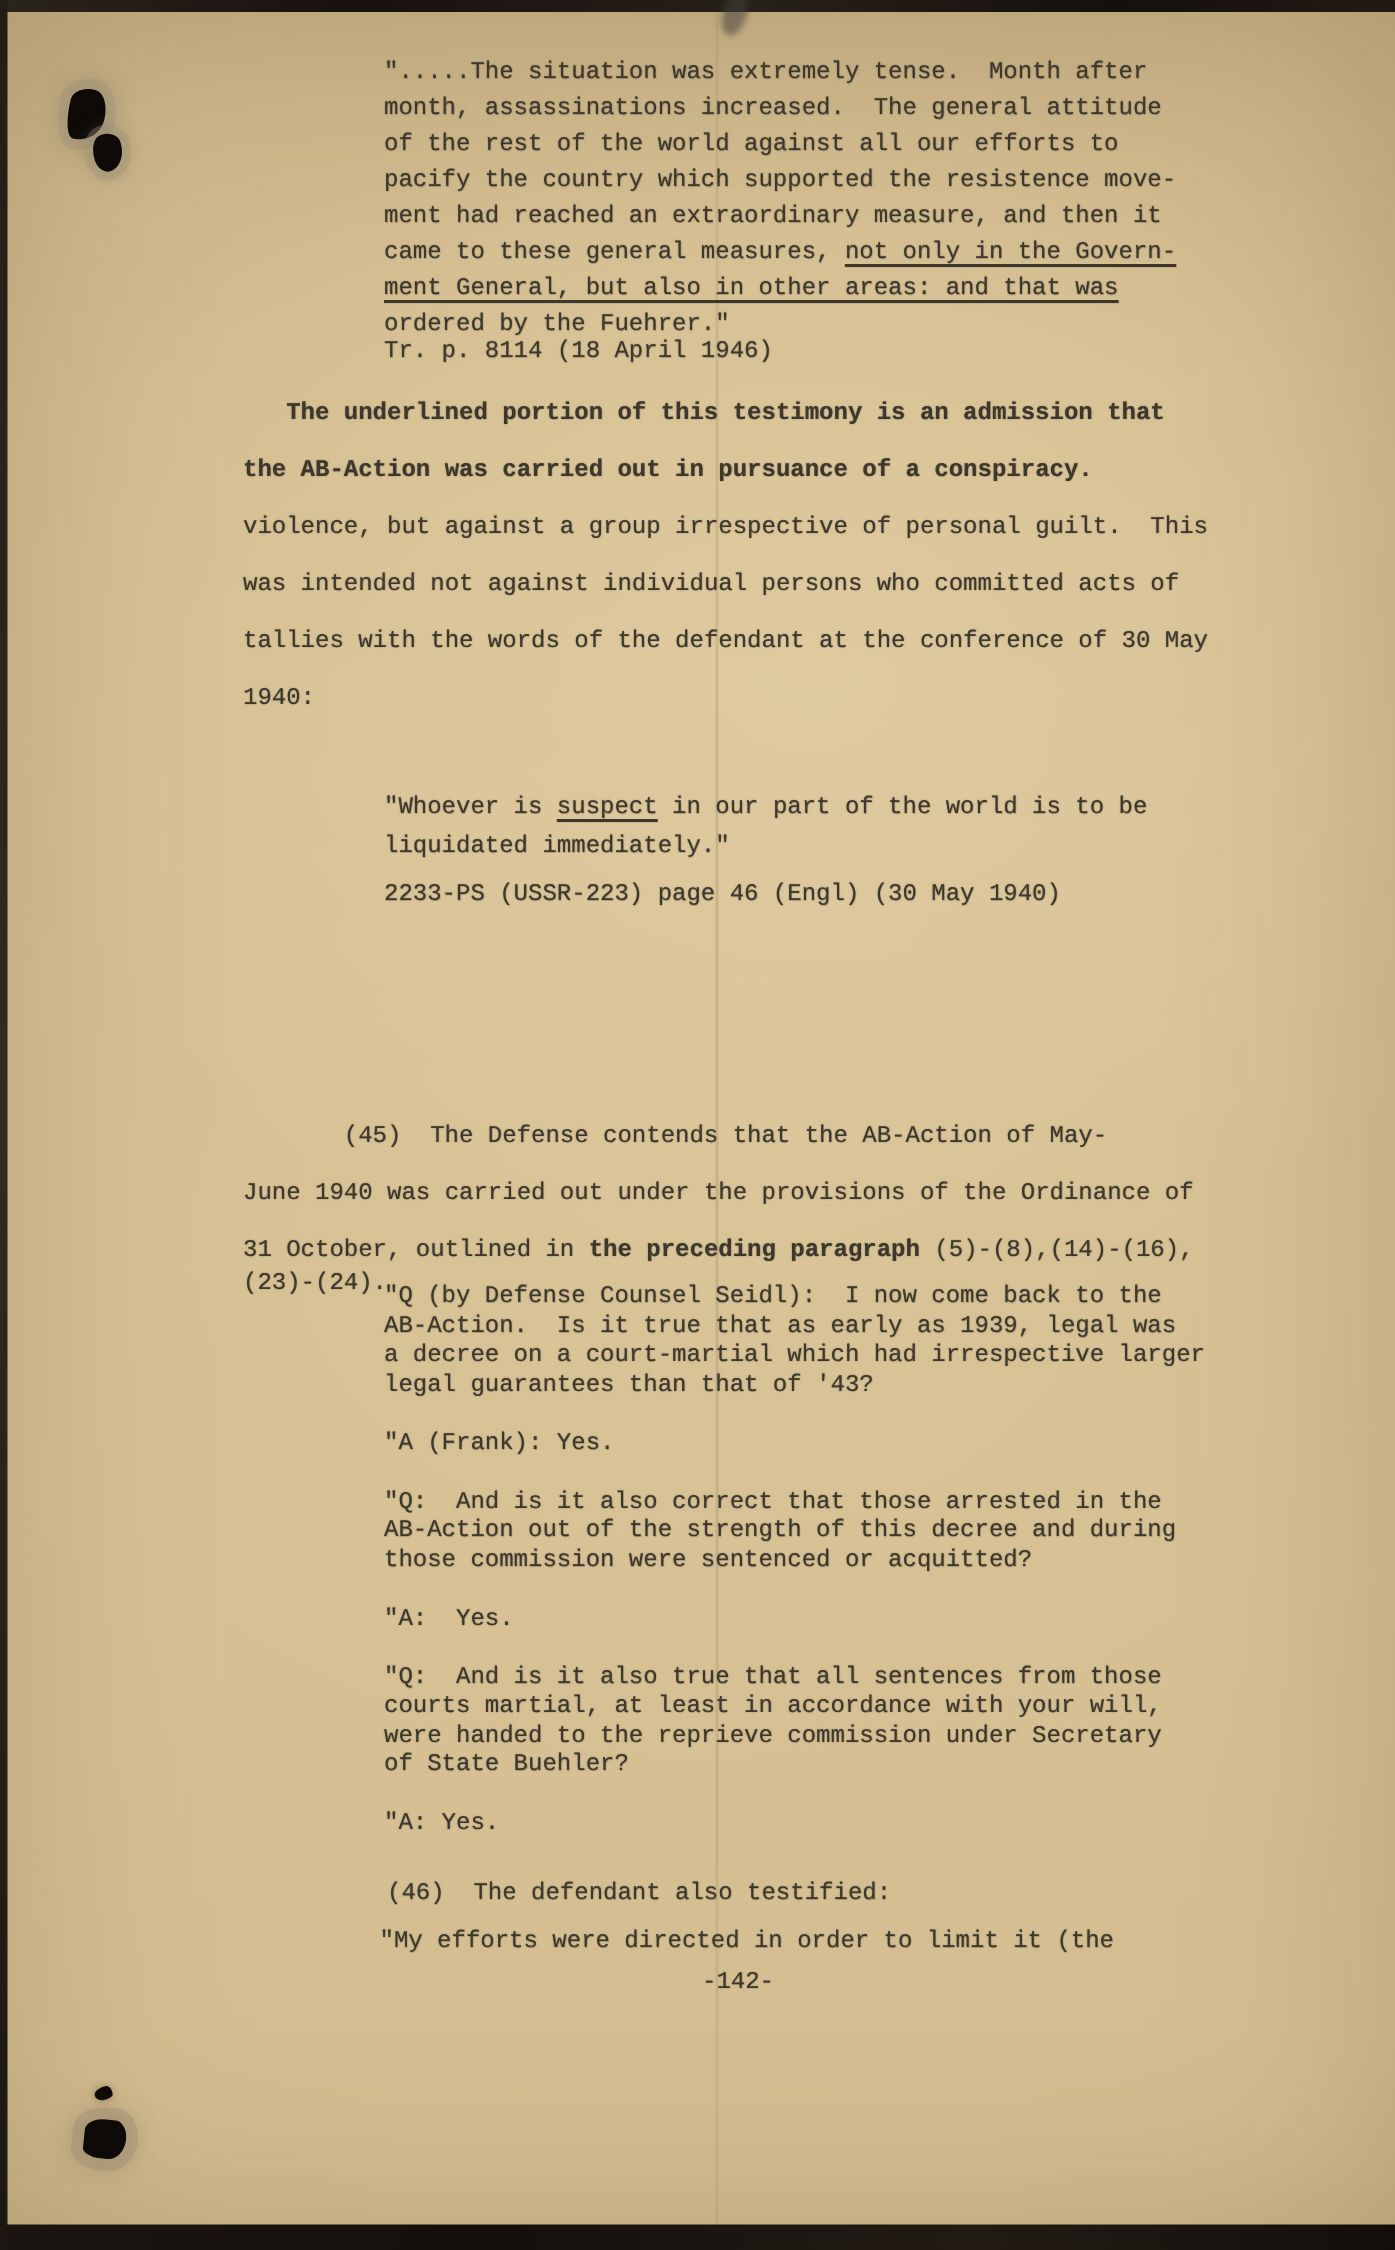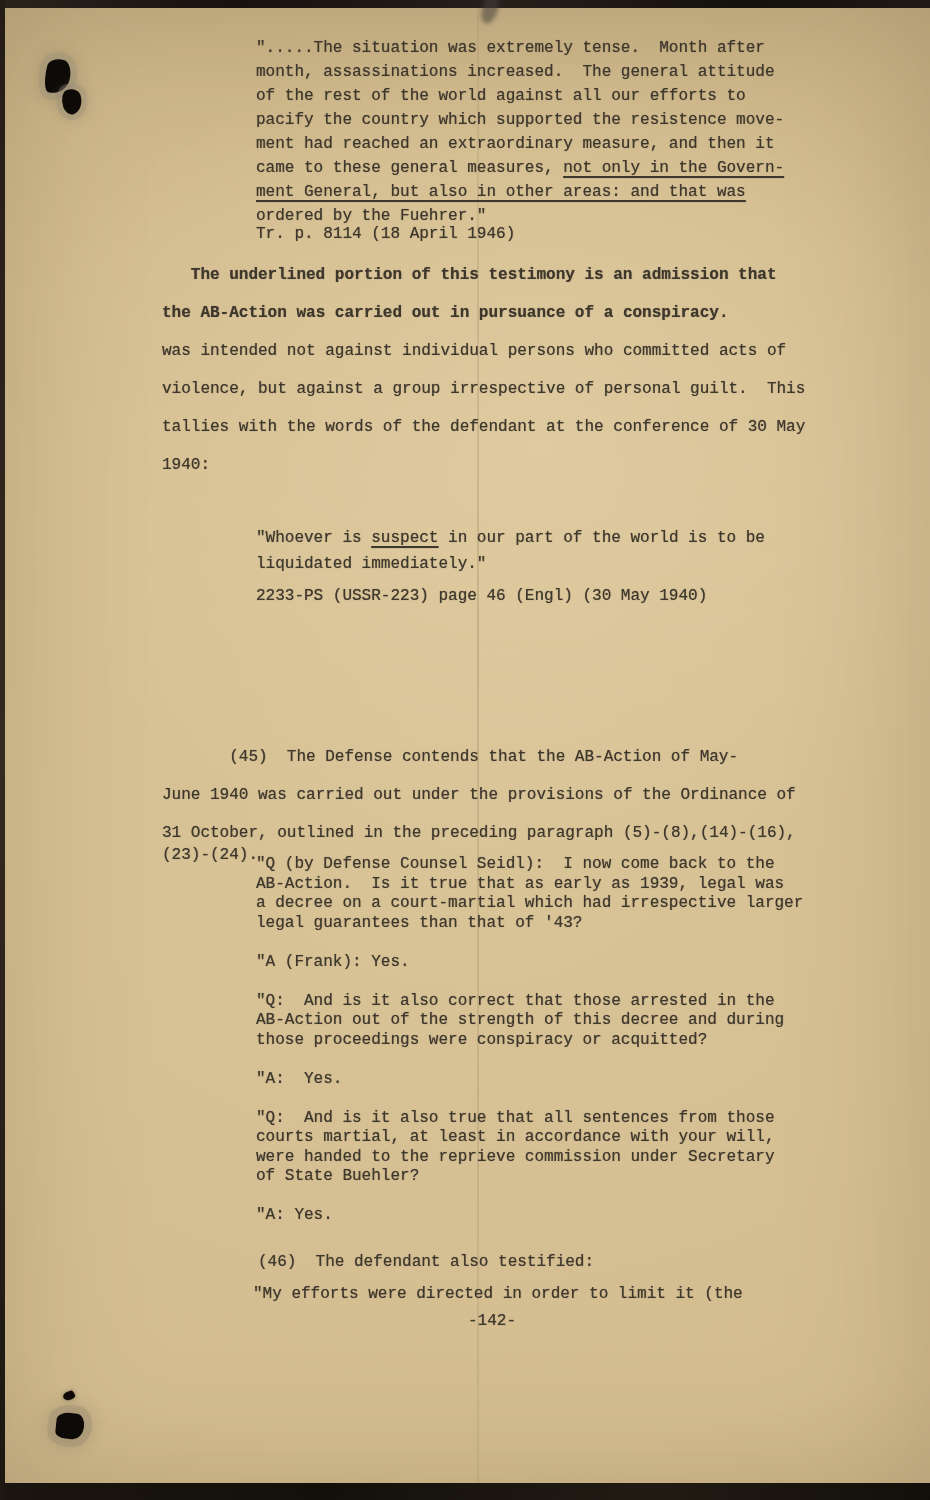--- a/index.html
+++ b/index.html
@@ -41,21 +41,21 @@
   .smudge-top{position:absolute;left:482px;top:-6px;width:16px;height:30px;
     background:rgba(70,64,58,.55);filter:blur(2px);transform:rotate(12deg);
     border-radius:40% 60% 55% 45%/60% 40% 60% 40%;}
   
   #doc-lines{position:absolute;left:162px;top:0;width:680px;height:1500px;
     color:#3e372c;font-size:16px;
     text-shadow:0 0 1px rgba(62,55,44,.55), .4px .4px 0 rgba(62,55,44,.18);}
   .doc-block{position:absolute;left:0;width:680px;}
   .line{white-space:pre;min-height:1em;}
   .u{text-decoration:underline;text-underline-offset:4px;text-decoration-thickness:1.5px;text-align:right;}
-  .b{font-weight:normal;}
+  .b{font-weight:bold;}
   
   .s-quote1{line-height:24px;margin-left:94px;}
   .s-cite{line-height:20px;margin-left:94px;}
   .s-body{line-height:38px;}
   .s-quote2{line-height:26px;margin-left:94px;}
   .s-qa{line-height:19.5px;margin-left:94px;}
   .s-quoteline{line-height:26px;margin-left:91px;}
   .s-pagenum{text-align:center;line-height:22px;width:660px;}
   
   .block-0{top:36px;}
@@ -89,22 +89,22 @@
         <div class="line"><span>ordered by the Fuehrer."</span></div>
       </div>
       <div class="doc-block s-cite block-1">
         <div class="line"><span>Tr. p. 8114 (18 April 1946)</span></div>
       </div>
       <div class="doc-block s-body block-2">
         <div class="line" style="padding-left: 28.8px;"><span>The underlined portion of this testimony is an admission that</span></div>
         <div class="line"><span>the AB-Action was carried out in pursuance of a conspiracy.</span></div>
       </div>
       <div class="doc-block s-body block-3">
+        <div class="line"><span>violence, but against a group irrespective of personal guilt.  This</span></div>
         <div class="line"><span>was intended not against individual persons who committed acts of</span></div>
-        <div class="line"><span>violence, but against a group irrespective of personal guilt.  This</span></div>
         <div class="line"><span>tallies with the words of the defendant at the conference of 30 May</span></div>
         <div class="line"><span>1940:</span></div>
       </div>
       <div class="doc-block s-quote2 block-4">
         <div class="line"><span>"Whoever is </span><span class="u">suspect</span><span> in our part of the world is to be</span></div>
         <div class="line"><span>liquidated immediately."</span></div>
       </div>
       <div class="doc-block s-cite block-5">
         <div class="line"><span>2233-PS (USSR-223) page 46 (Engl) (30 May 1940)</span></div>
       </div>
@@ -119,21 +119,21 @@
       <div class="doc-block s-qa block-9">
         <div class="line"><span>"Q (by Defense Counsel Seidl):  I now come back to the</span></div>
         <div class="line"><span>AB-Action.  Is it true that as early as 1939, legal was</span></div>
         <div class="line"><span>a decree on a court-martial which had irrespective larger</span></div>
         <div class="line"><span>legal guarantees than that of '43?</span></div>
         <div class="line"> </div>
         <div class="line"><span>"A (Frank): Yes.</span></div>
         <div class="line"> </div>
         <div class="line"><span>"Q:  And is it also correct that those arrested in the</span></div>
         <div class="line"><span>AB-Action out of the strength of this decree and during</span></div>
-        <div class="line"><span>those proceedings were conspiracy or acquitted?</span></div>
+        <div class="line"><span>those commission were sentenced or acquitted?</span></div>
         <div class="line"> </div>
         <div class="line"><span>"A:  Yes.</span></div>
         <div class="line"> </div>
         <div class="line"><span>"Q:  And is it also true that all sentences from those</span></div>
         <div class="line"><span>courts martial, at least in accordance with your will,</span></div>
         <div class="line"><span>were handed to the reprieve commission under Secretary</span></div>
         <div class="line"><span>of State Buehler?</span></div>
         <div class="line"> </div>
         <div class="line"><span>"A: Yes.</span></div>
       </div>

